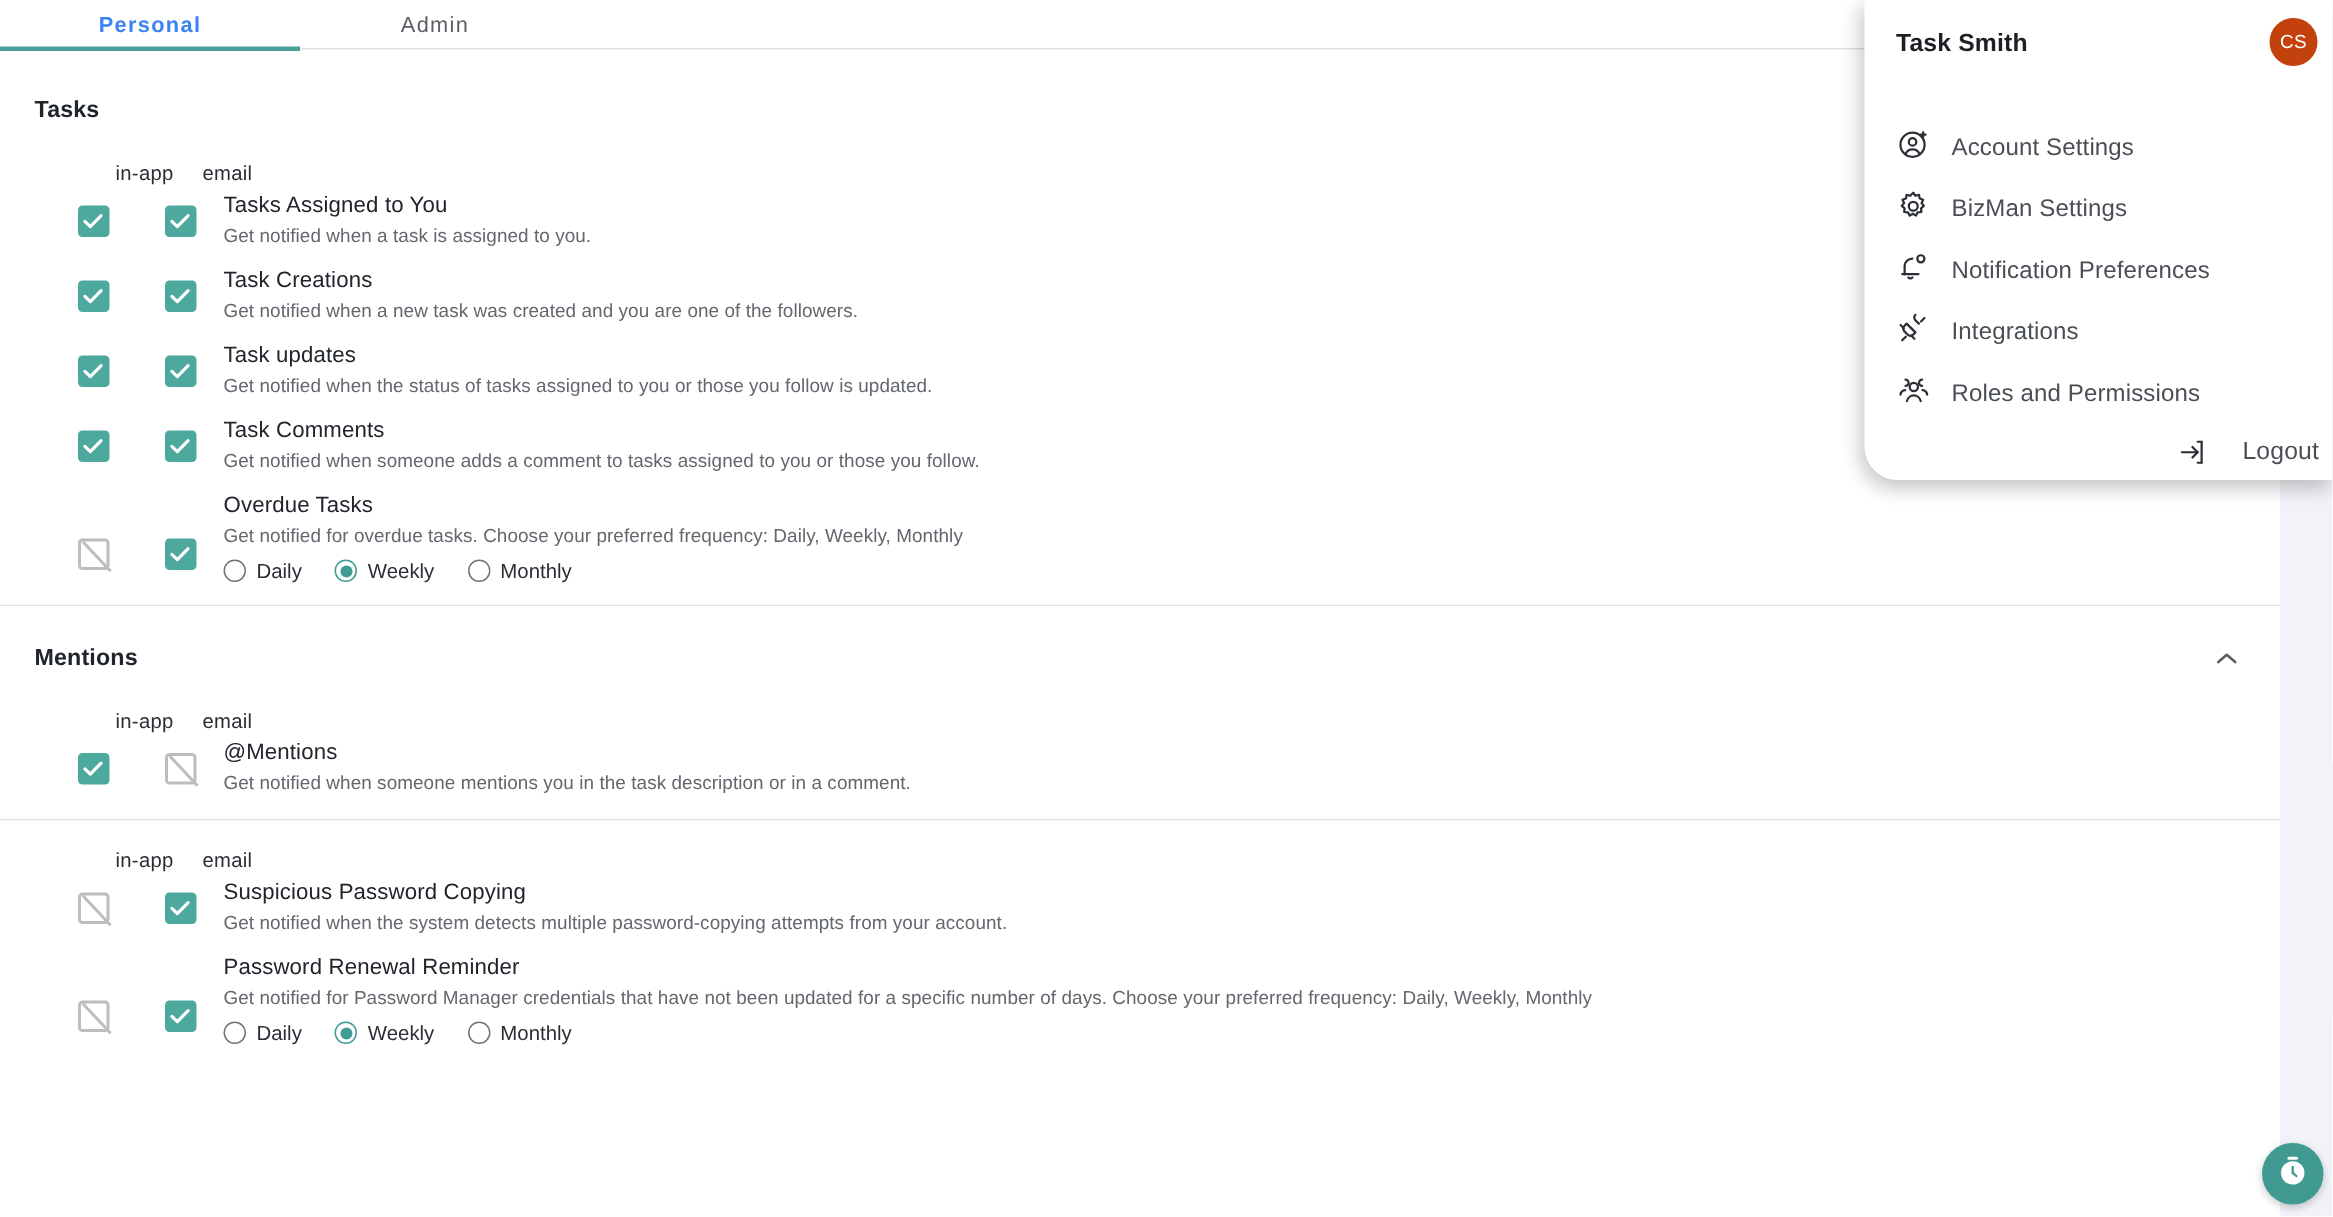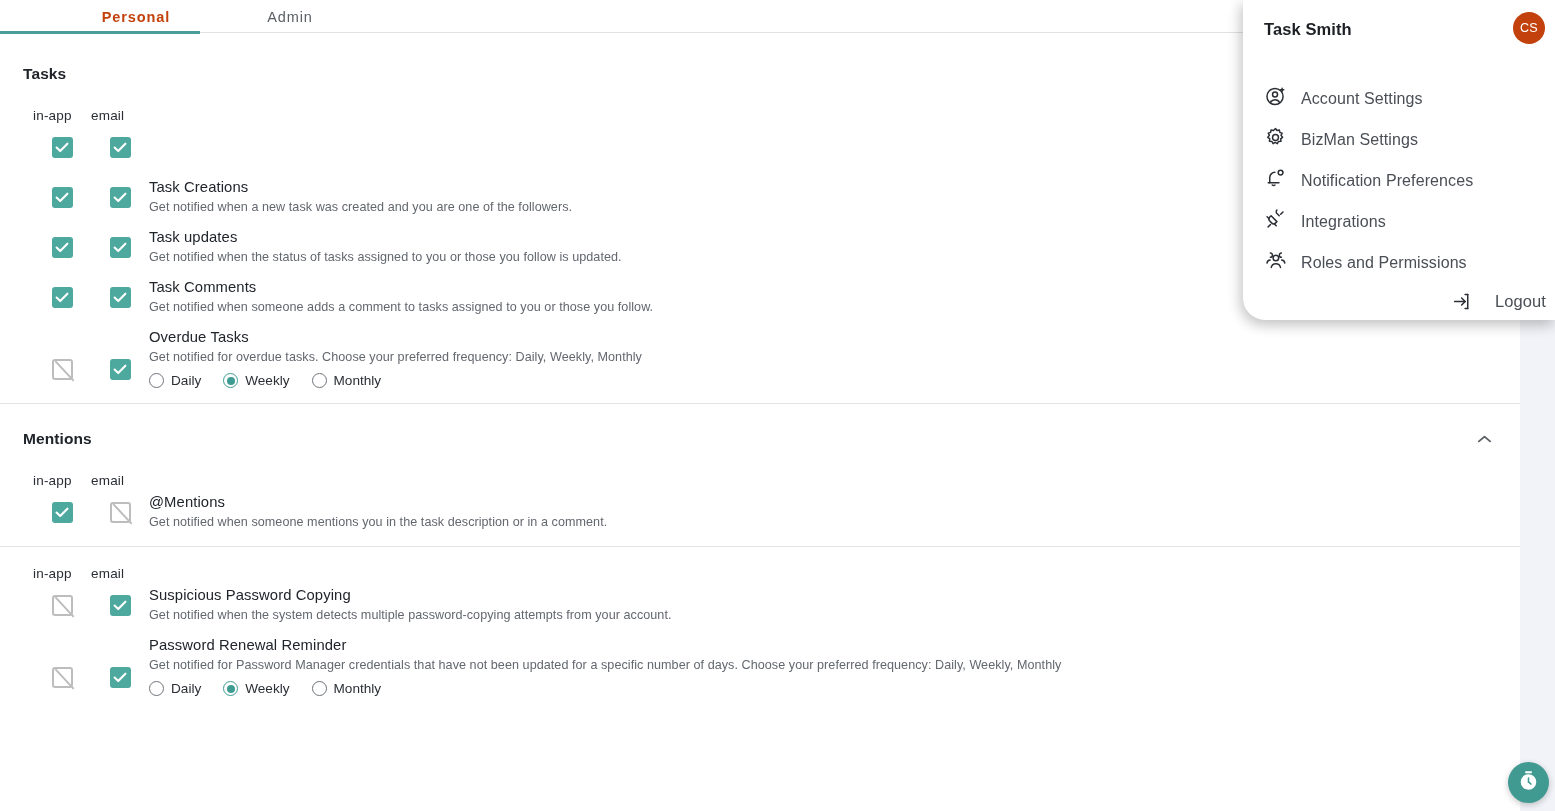--- a/index.html
+++ b/index.html
@@ -21,21 +21,21 @@
   .tabbar {
     position: absolute; top: 0; left: 0; width: 1520px; height: 33px;
     border-bottom: 1px solid #e2e2e2;
   }
   .tab {
     position: absolute; top: 0; height: 33px;
     display: flex; align-items: center; justify-content: center;
     font-size: 14.5px; letter-spacing: .9px; cursor: pointer;
     color: #5c6066;
   }
-  .tab.active { color: #c2410c; font-weight: 600; margin-left: 36px; }
+  .tab.active { color: #3b82f6; font-weight: 600; }
   .tab-personal { left: 0; width: 200px; }
   .tab-admin { left: 200px; width: 180px; }
   .tab-underline {
     position: absolute; left: 0; top: 31px; width: 200px; height: 3px;
     background: #4b9e97;
   }
 
   
   .content { position: absolute; top: 33px; left: 0; width: 1520px; }
 
@@ -50,21 +50,21 @@
     font-size: 15.5px; font-weight: 700; color: #20242b; letter-spacing: .1px;
   }
   .chevron-up {
     position: absolute; right: 28px; top: 50%; transform: translateY(-50%);
     width: 16px; height: 16px; display: flex; align-items: center; justify-content: center;
     cursor: pointer;
   }
   .chevron-up svg { display: block; }
 
   .col-heads {
-    display: flex; padding-left: 33px; margin-top: 19px; margin-bottom: 4px;
+    display: flex; padding-left: 33px; margin-top: 19px; margin-bottom: 4px; margin-left: 44px;
   }
   .col-head {
     font-size: 13.5px; color: #2a2e34; letter-spacing: .2px;
   }
   .col-head.inapp { width: 58px; }
   .col-head.email { width: 58px; }
 
   .rows { padding-bottom: 4px; }
 
   .row { position: relative; display: flex; align-items: flex-start; min-height: 50px; }
@@ -191,20 +191,25 @@
                 </svg>
               </span>
             </div>
       <div class="cb-cell" style="padding-top:10px">
               <span class="cb checked">
                 <svg width="14" height="11" viewBox="0 0 14 11" fill="none" stroke="#ffffff" stroke-width="2.1" stroke-linecap="round" stroke-linejoin="round">
                   <path d="M1.6 5.6l3.6 3.5L12.4 1.7"></path>
                 </svg>
               </span>
             </div>
+      <div class="row-text">
+        <div class="row-title">Tasks Assigned to You</div>
+        <div class="row-desc">Get notified when a task is assigned to you.</div>
+
+      </div>
     </div>
           <div class="row" style="min-height:50px">
       <div class="cb-cell first" style="padding-top:10px">
               <span class="cb checked">
                 <svg width="14" height="11" viewBox="0 0 14 11" fill="none" stroke="#ffffff" stroke-width="2.1" stroke-linecap="round" stroke-linejoin="round">
                   <path d="M1.6 5.6l3.6 3.5L12.4 1.7"></path>
                 </svg>
               </span>
             </div>
       <div class="cb-cell" style="padding-top:10px">

